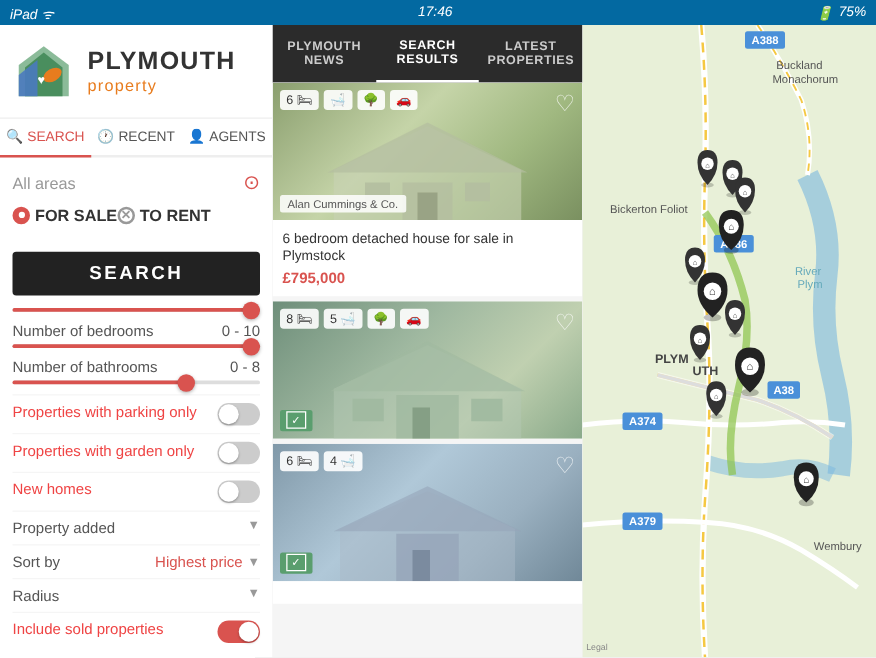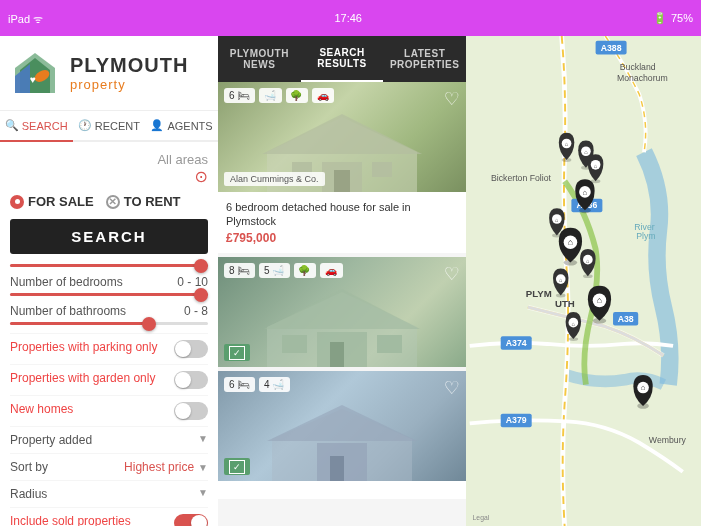--- a/index.html
+++ b/index.html
@@ -1,28 +1,29 @@
 <!DOCTYPE html>
 <html><head>
   <meta charset="utf-8">
   <style>
     * { margin: 0; padding: 0; box-sizing: border-box; }
     body { width: 701px; height: 526px; overflow: hidden; font-family: Arial, sans-serif; background: #f0f0f0; display: flex; flex-direction: column; }
 
     
     .status-bar {
-      height: 36px;
-      background: #d946ef;
+      height: 20px;
+      background: #0369a1;
       display: flex;
       align-items: center;
       justify-content: space-between;
       padding: 0 8px;
       font-size: 11px;
       color: #fff;
       flex-shrink: 0;
+      font-style: italic;
     }
     .status-left { display: flex; align-items: center; gap: 4px; }
     .status-right { display: flex; align-items: center; gap: 4px; }
 
     
     .main-layout {
       display: flex;
       flex: 1;
       overflow: hidden;
     }
@@ -78,33 +79,32 @@
     }
 
     
     .search-form {
       padding: 10px;
       flex: 1;
       overflow-y: auto;
     }
     .area-row {
       display: flex;
-      align-items: flex-end;
+      align-items: center;
       justify-content: space-between;
       margin-bottom: 8px;
-      flex-direction: column;
     }
     .area-label { font-size: 13px; color: #999; }
     .location-icon { color: #d9534f; font-size: 16px; }
 
     .sale-rent-row {
       display: flex;
       align-items: flex-end;
-      gap: 12px;
-      margin-bottom: 10px;
+      gap: 0;
+      margin-bottom: 22px;
     }
     .radio-option {
       display: flex;
       align-items: center;
       gap: 4px;
       font-size: 13px;
       font-weight: bold;
       color: #333;
     }
     .radio-dot {

